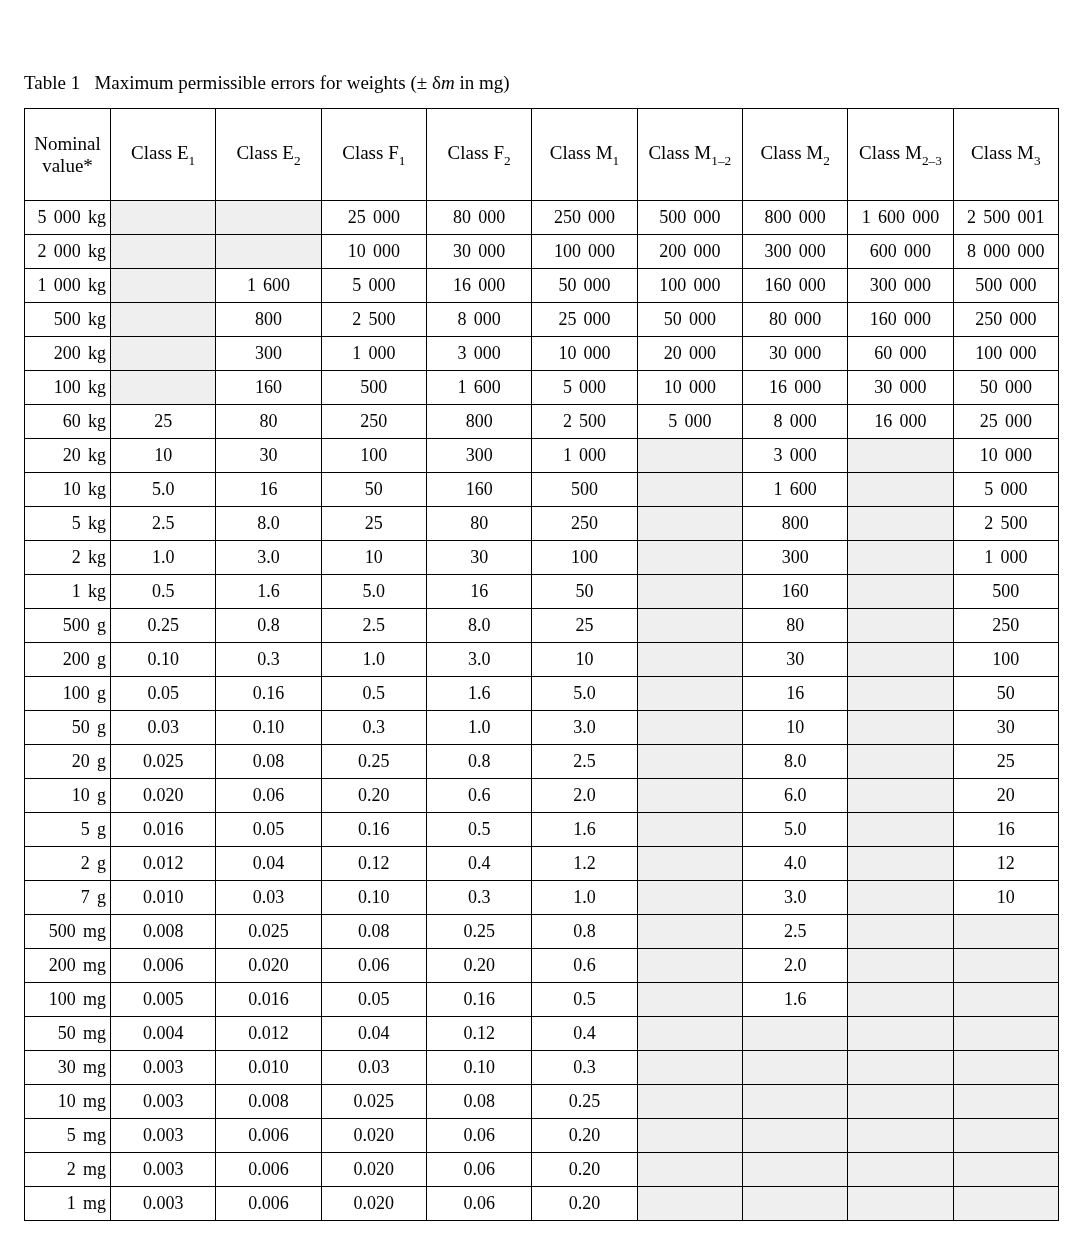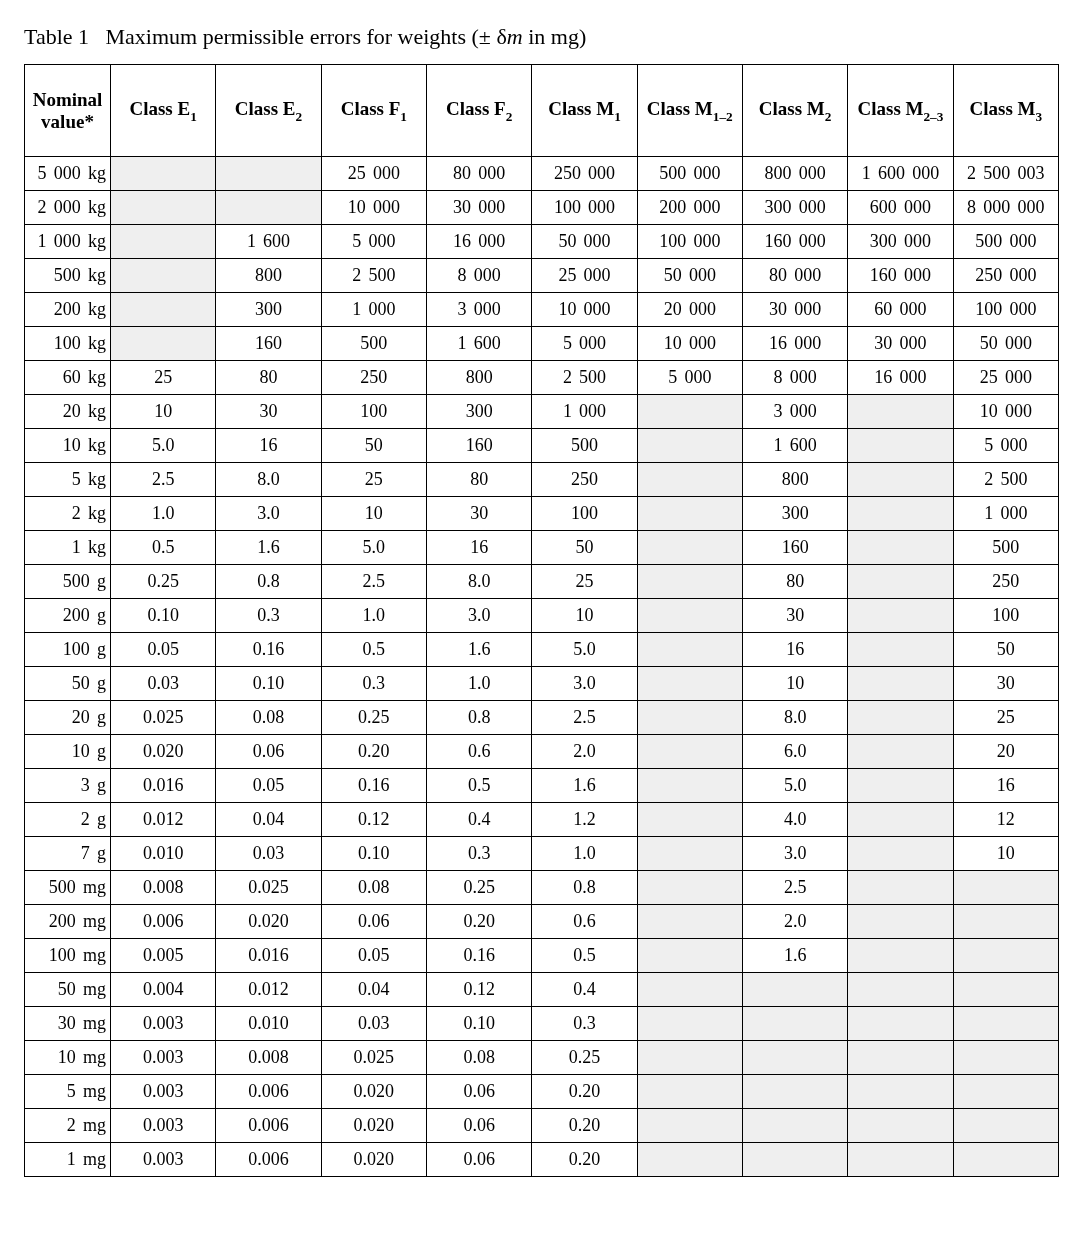--- a/index.html
+++ b/index.html
@@ -3,22 +3,23 @@
 <meta charset="utf-8">
 <style>
   body {
     font-family: "Times New Roman", Times, serif;
     font-size: 18px;
     color: #000;
     background: #fff;
     margin: 24px;
   }
   .title {
-    font-size: 22px;
+    font-size: 19px;
     margin-bottom: 14px;
+    margin-top: 48px;
   }
   .title-main {
     font-weight: normal;
   }
   .title-italic {
     font-style: italic;
   }
   table {
     border-collapse: collapse;
     width: 1035px;
@@ -28,21 +29,21 @@
     border: 1.5px solid #000;
     text-align: center;
     vertical-align: middle;
     height: 34px;
     font-size: 18px;
     padding: 0 4px;
     box-sizing: border-box;
     white-space: nowrap;
   }
   th {
-    font-weight: bold;
+    font-weight: normal;
     height: 92px;
     font-size: 19px;
   }
   th.nominal-header {
     width: 86px;
     line-height: 1.15;
   }
   td.nominal-cell {
     text-align: right;
   }
@@ -86,21 +87,21 @@
       <tr>
         <td class="nominal-cell numspace">5 000 kg</td>
         <td class="numspace shaded"></td>
         <td class="numspace shaded"></td>
         <td class="numspace">25 000</td>
         <td class="numspace">80 000</td>
         <td class="numspace">250 000</td>
         <td class="numspace">500 000</td>
         <td class="numspace">800 000</td>
         <td class="numspace">1 600 000</td>
-        <td class="numspace">2 500 003</td>
+        <td class="numspace">2 500 001</td>
       </tr>
       <tr>
         <td class="nominal-cell numspace">2 000 kg</td>
         <td class="numspace shaded"></td>
         <td class="numspace shaded"></td>
         <td class="numspace">10 000</td>
         <td class="numspace">30 000</td>
         <td class="numspace">100 000</td>
         <td class="numspace">200 000</td>
         <td class="numspace">300 000</td>
@@ -293,21 +294,21 @@
         <td class="numspace">0.06</td>
         <td class="numspace">0.20</td>
         <td class="numspace">0.6</td>
         <td class="numspace">2.0</td>
         <td class="numspace shaded"></td>
         <td class="numspace">6.0</td>
         <td class="numspace shaded"></td>
         <td class="numspace">20</td>
       </tr>
       <tr>
-        <td class="nominal-cell numspace">3 g</td>
+        <td class="nominal-cell numspace">5 g</td>
         <td class="numspace">0.016</td>
         <td class="numspace">0.05</td>
         <td class="numspace">0.16</td>
         <td class="numspace">0.5</td>
         <td class="numspace">1.6</td>
         <td class="numspace shaded"></td>
         <td class="numspace">5.0</td>
         <td class="numspace shaded"></td>
         <td class="numspace">16</td>
       </tr>

